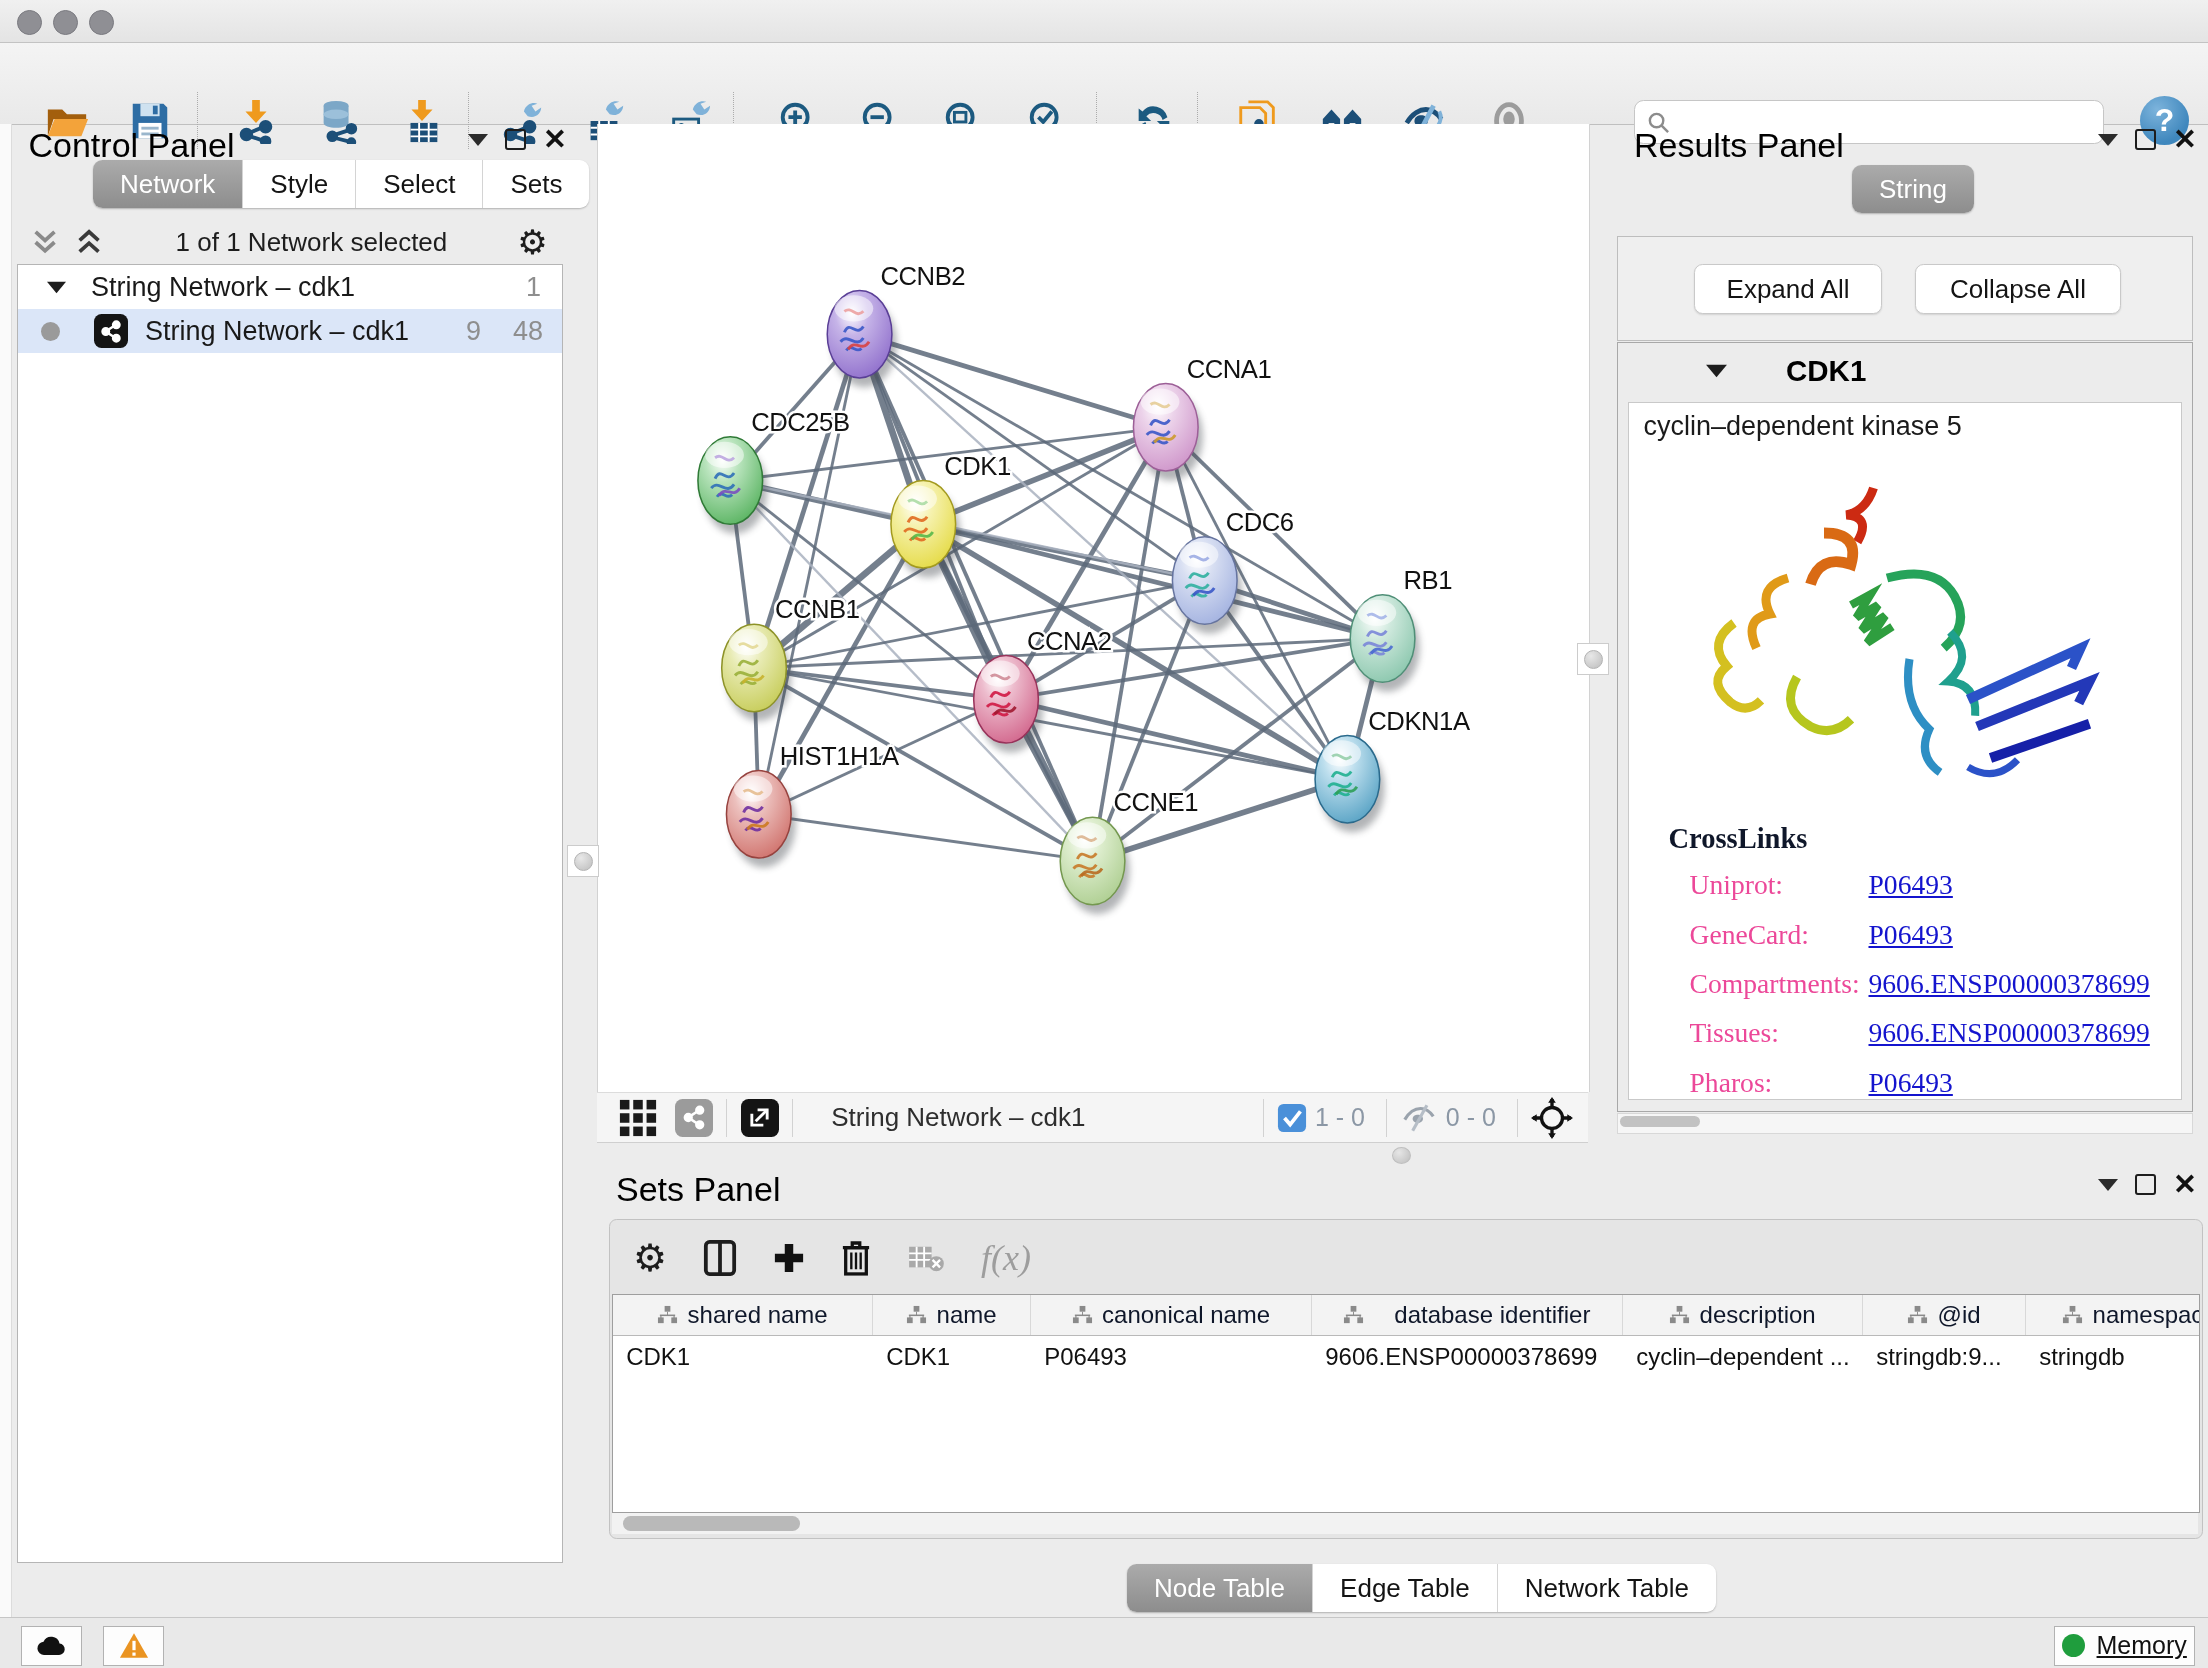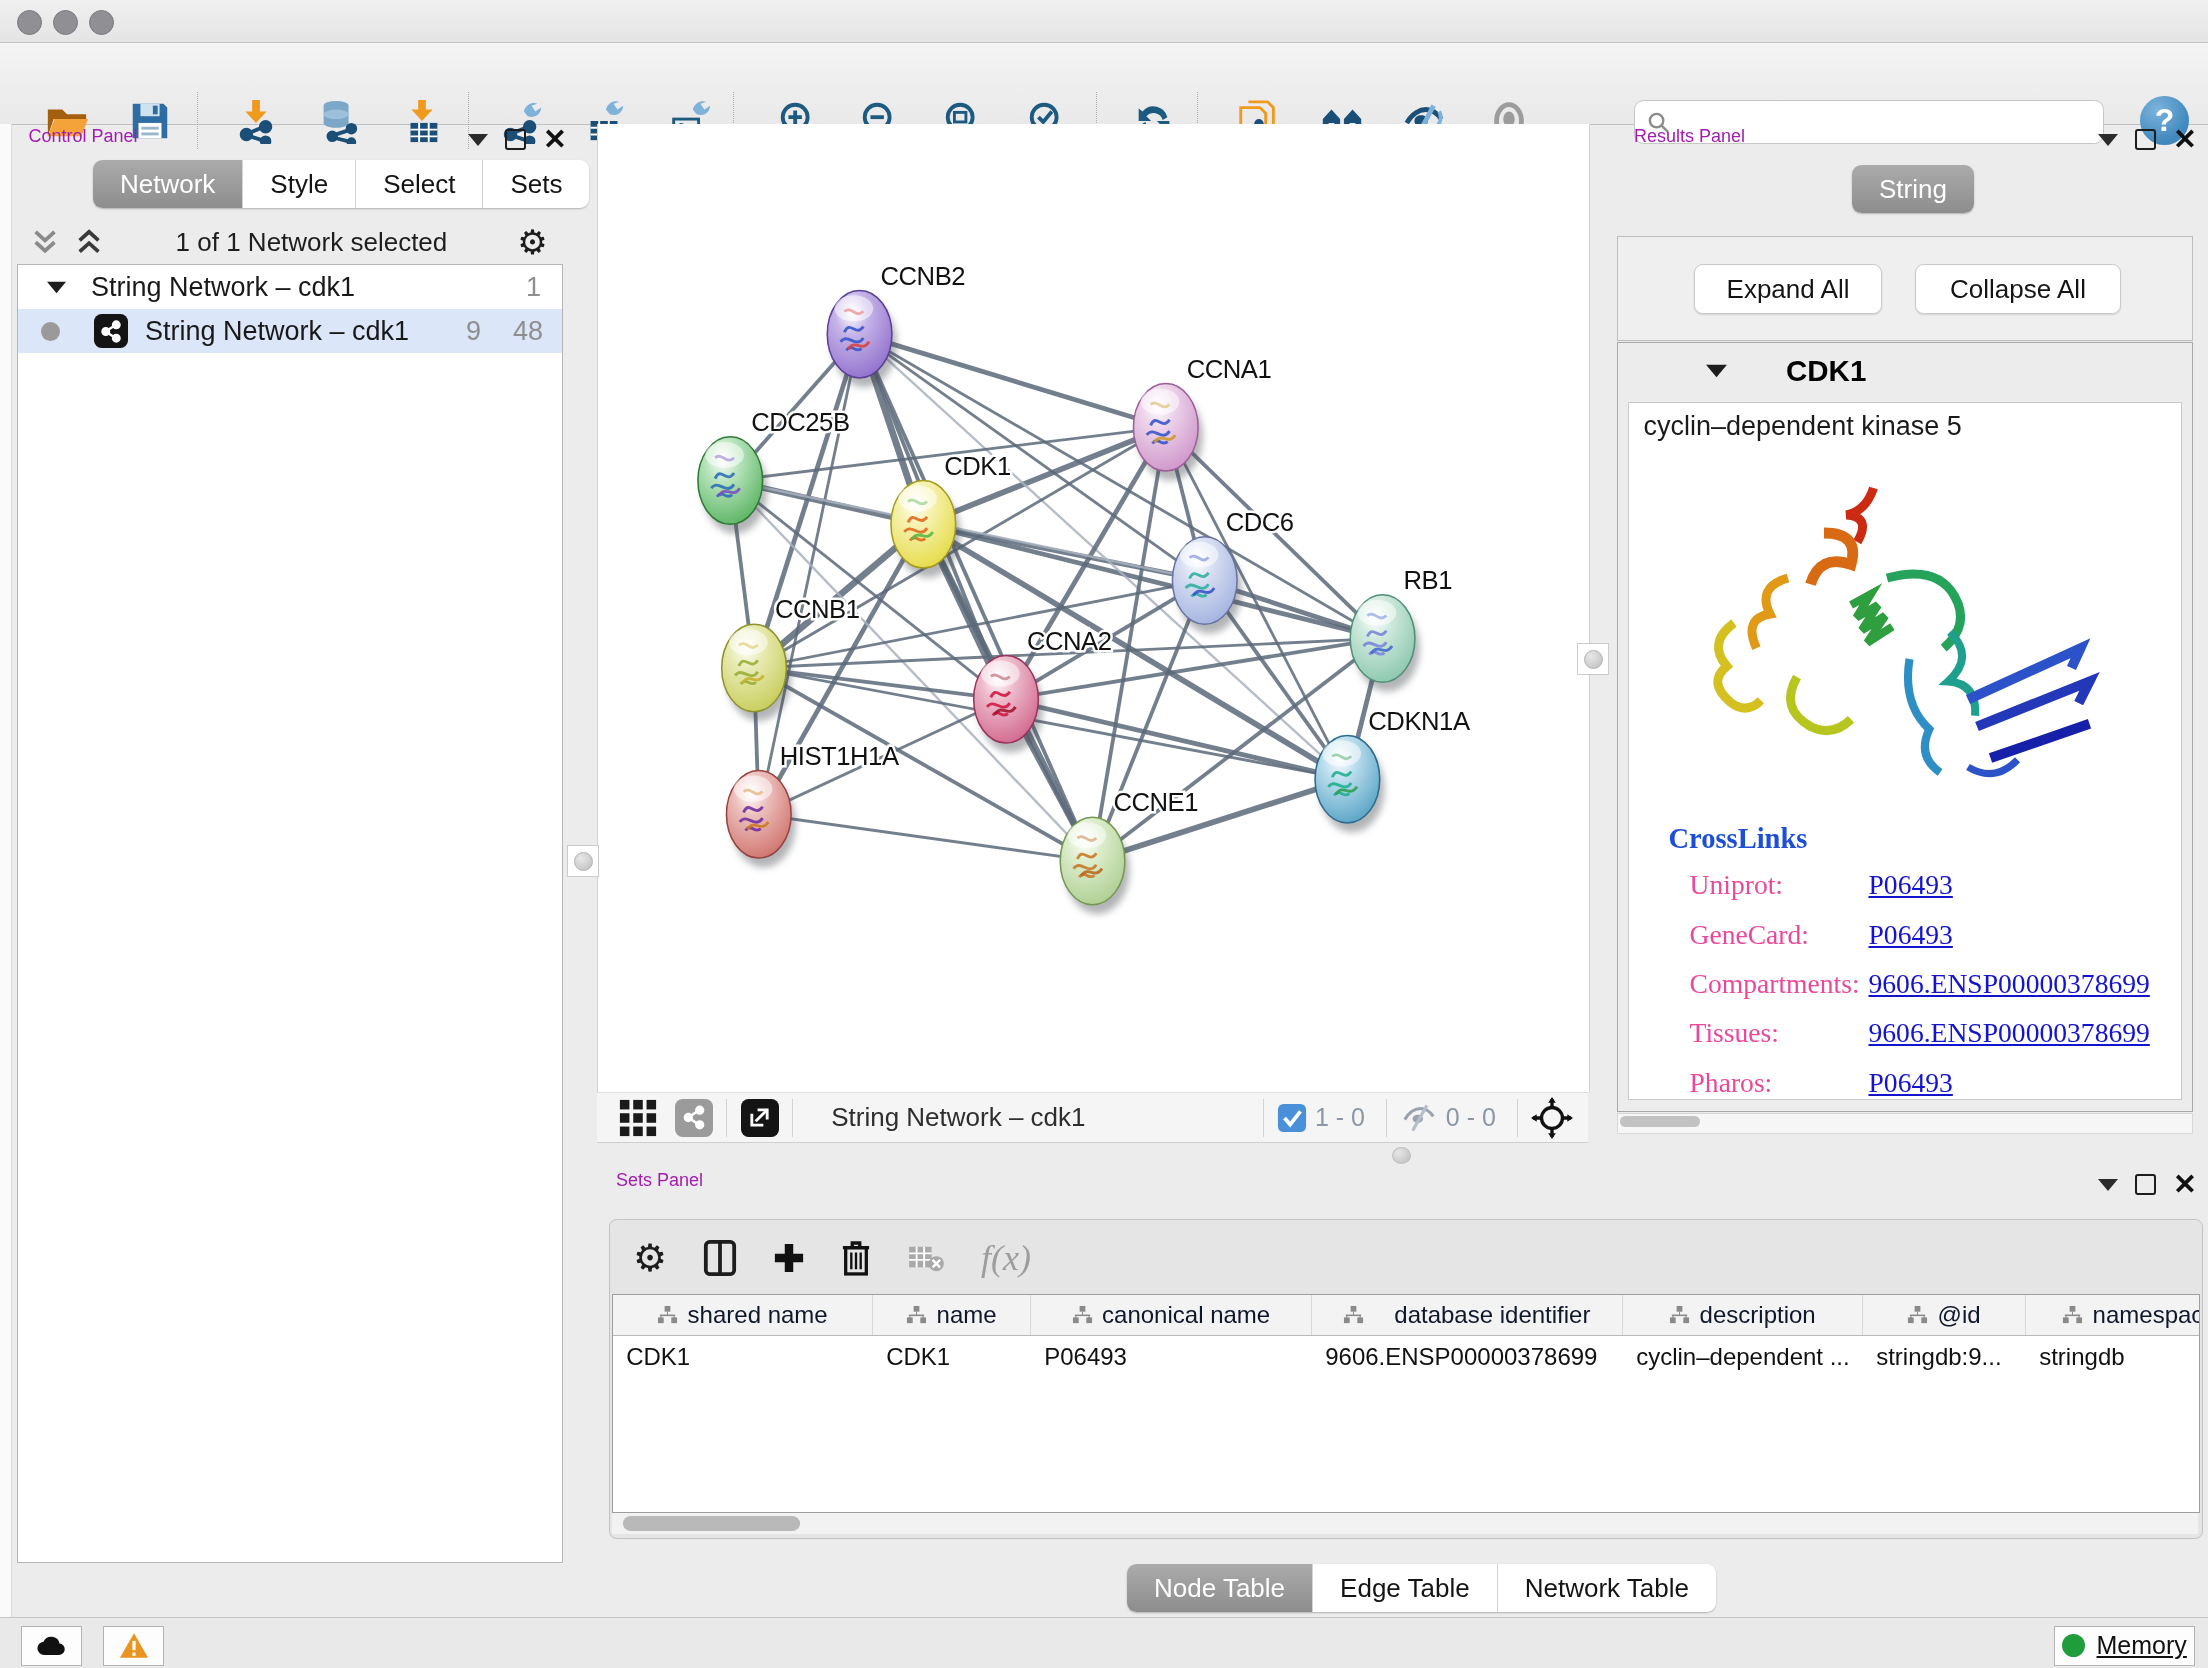--- a/index.html
+++ b/index.html
@@ -18,21 +18,21 @@
            border-bottom:1px solid #bfbfbf;}
   .tbi{position:absolute;top:55px;width:46px;height:46px;}
   .tbsep{position:absolute;top:49px;height:57px;border-left:1.9px dotted #ababab;width:0;}
   #searchbox{position:absolute;left:1634px;top:57px;width:468px;height:42px;background:#fff;
              border:1px solid #c6c6c6;border-radius:9.5px;}
   #searchbox svg{position:absolute;left:11.4px;top:8.6px;}
   #help-btn{position:absolute;left:2140px;top:53px;width:49px;height:49px;border-radius:50%;
             background:radial-gradient(circle at 35% 28%,#7db4dc,#3f87bd 70%);
             color:#fff;font-size:32px;font-weight:bold;text-align:center;line-height:49px;}
   
-  .panel-title{font-size:18px;color:#a21caf;}
+  .panel-title{font-size:34px;color:#000000;}
   .ptools{position:absolute;display:flex;align-items:center;gap:17px;}
   .tri-down{width:0;height:0;border-left:10.5px solid transparent;border-right:10.5px solid transparent;
             border-top:12.4px solid #2b2b2b;}
   .float-sq{width:17px;height:17px;border:2.9px solid #1d1d1d;border-radius:2.9px;}
   .close-x{font-size:28.5px;font-weight:bold;color:#111;line-height:19px;}
   
   .segwrap{position:absolute;display:flex;border-radius:9.5px;overflow:hidden;
            box-shadow:0 1px 1.9px rgba(0,0,0,.25);}
   .seg{height:48px;line-height:48px;padding:0 27px;font-size:26px;background:#fff;
        color:#141414;border-right:1px solid #d4d4d4;}
@@ -59,21 +59,21 @@
           background:radial-gradient(circle at 35% 30%,#e8e8e8,#bdbdbd);border:1px solid #b3b3b3;}
   
   #res-btnbox{left:1617px;top:236px;width:574px;height:103px;background:#efefef;border:1px solid #bdbdbd;}
   .wbtn{position:absolute;top:27px;height:48px;background:#fff;border:1px solid #c9c9c9;border-radius:8.6px;
         font-size:26px;color:#141414;text-align:center;line-height:48px;box-shadow:0 1px 1.9px rgba(0,0,0,.12);}
   #res-sect{left:1617px;top:342px;width:574px;height:768px;background:#ececec;border:1.9px solid #a8a8a8;}
   #sect-head{position:absolute;left:0;top:0;width:100%;height:55px;display:flex;align-items:center;}
   #sect-body{position:absolute;left:9.5px;top:59px;width:552px;height:696px;background:#fff;border:1px solid #c9c9c9;}
   #sect-desc{position:absolute;left:15px;top:7.6px;font-size:27px;color:#1b1b1b;}
   #xl-title{position:absolute;left:40px;top:420px;font-family:"Liberation Serif",serif;
-            font-weight:bold;font-size:28.5px;color:#1d4ed8;}
+            font-weight:bold;font-size:28.5px;color:#0f172a;}
   .xl-row{position:absolute;left:61px;width:476px;height:38px;font-family:"Liberation Serif",serif;font-size:27.6px;}
   .xl-row .lbl{position:absolute;left:0;color:#ec4899;}
   .xl-row a{position:absolute;left:179px;text-decoration:underline;}
   #res-hscroll{left:1617px;top:1113px;width:574px;height:19px;background:#f6f6f6;border:1px solid #d8d8d8;}
   #res-hscroll i{position:absolute;left:1.9px;top:1.9px;width:80px;height:11.4px;border-radius:6.7px;background:#c2c2c2;}
   
   #tbl-box{left:609px;top:1219px;width:1592px;height:318px;background:#e5e5e5;
            border:1px solid #c2c2c2;border-radius:7.6px;}
   #tbl-icons{position:absolute;left:23px;top:11.4px;height:53px;display:flex;align-items:center;gap:36px;}
   #tbl-wrap{position:absolute;left:1.9px;top:74px;width:1586px;height:217px;background:#fff;

